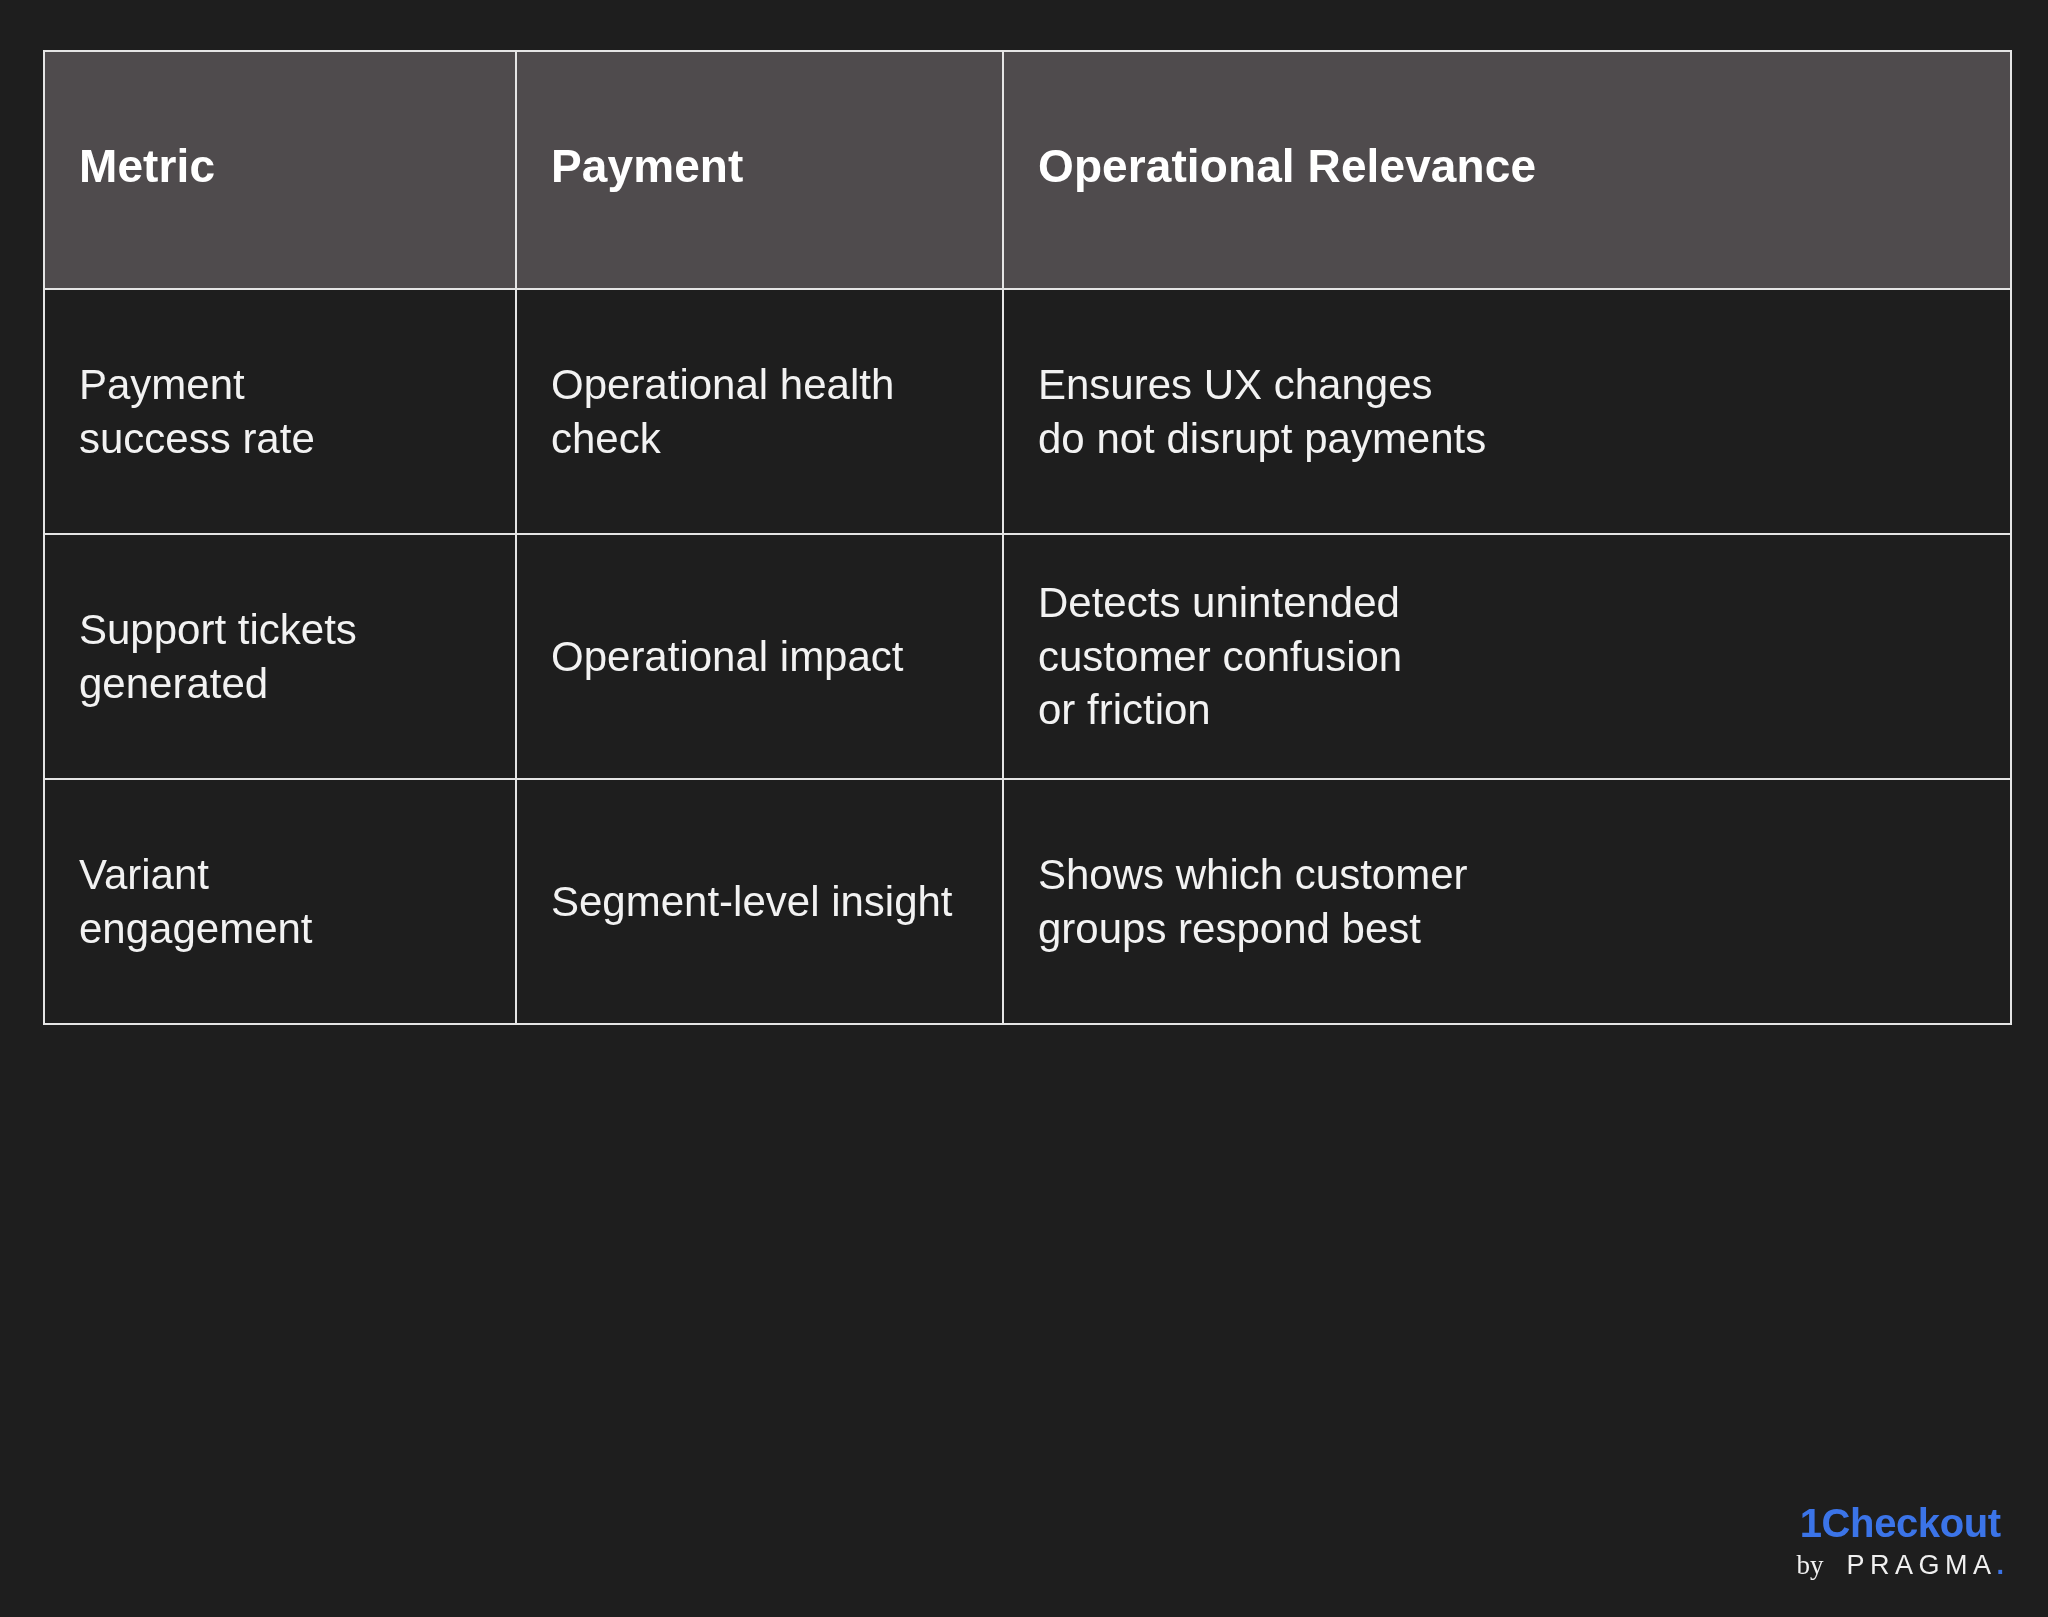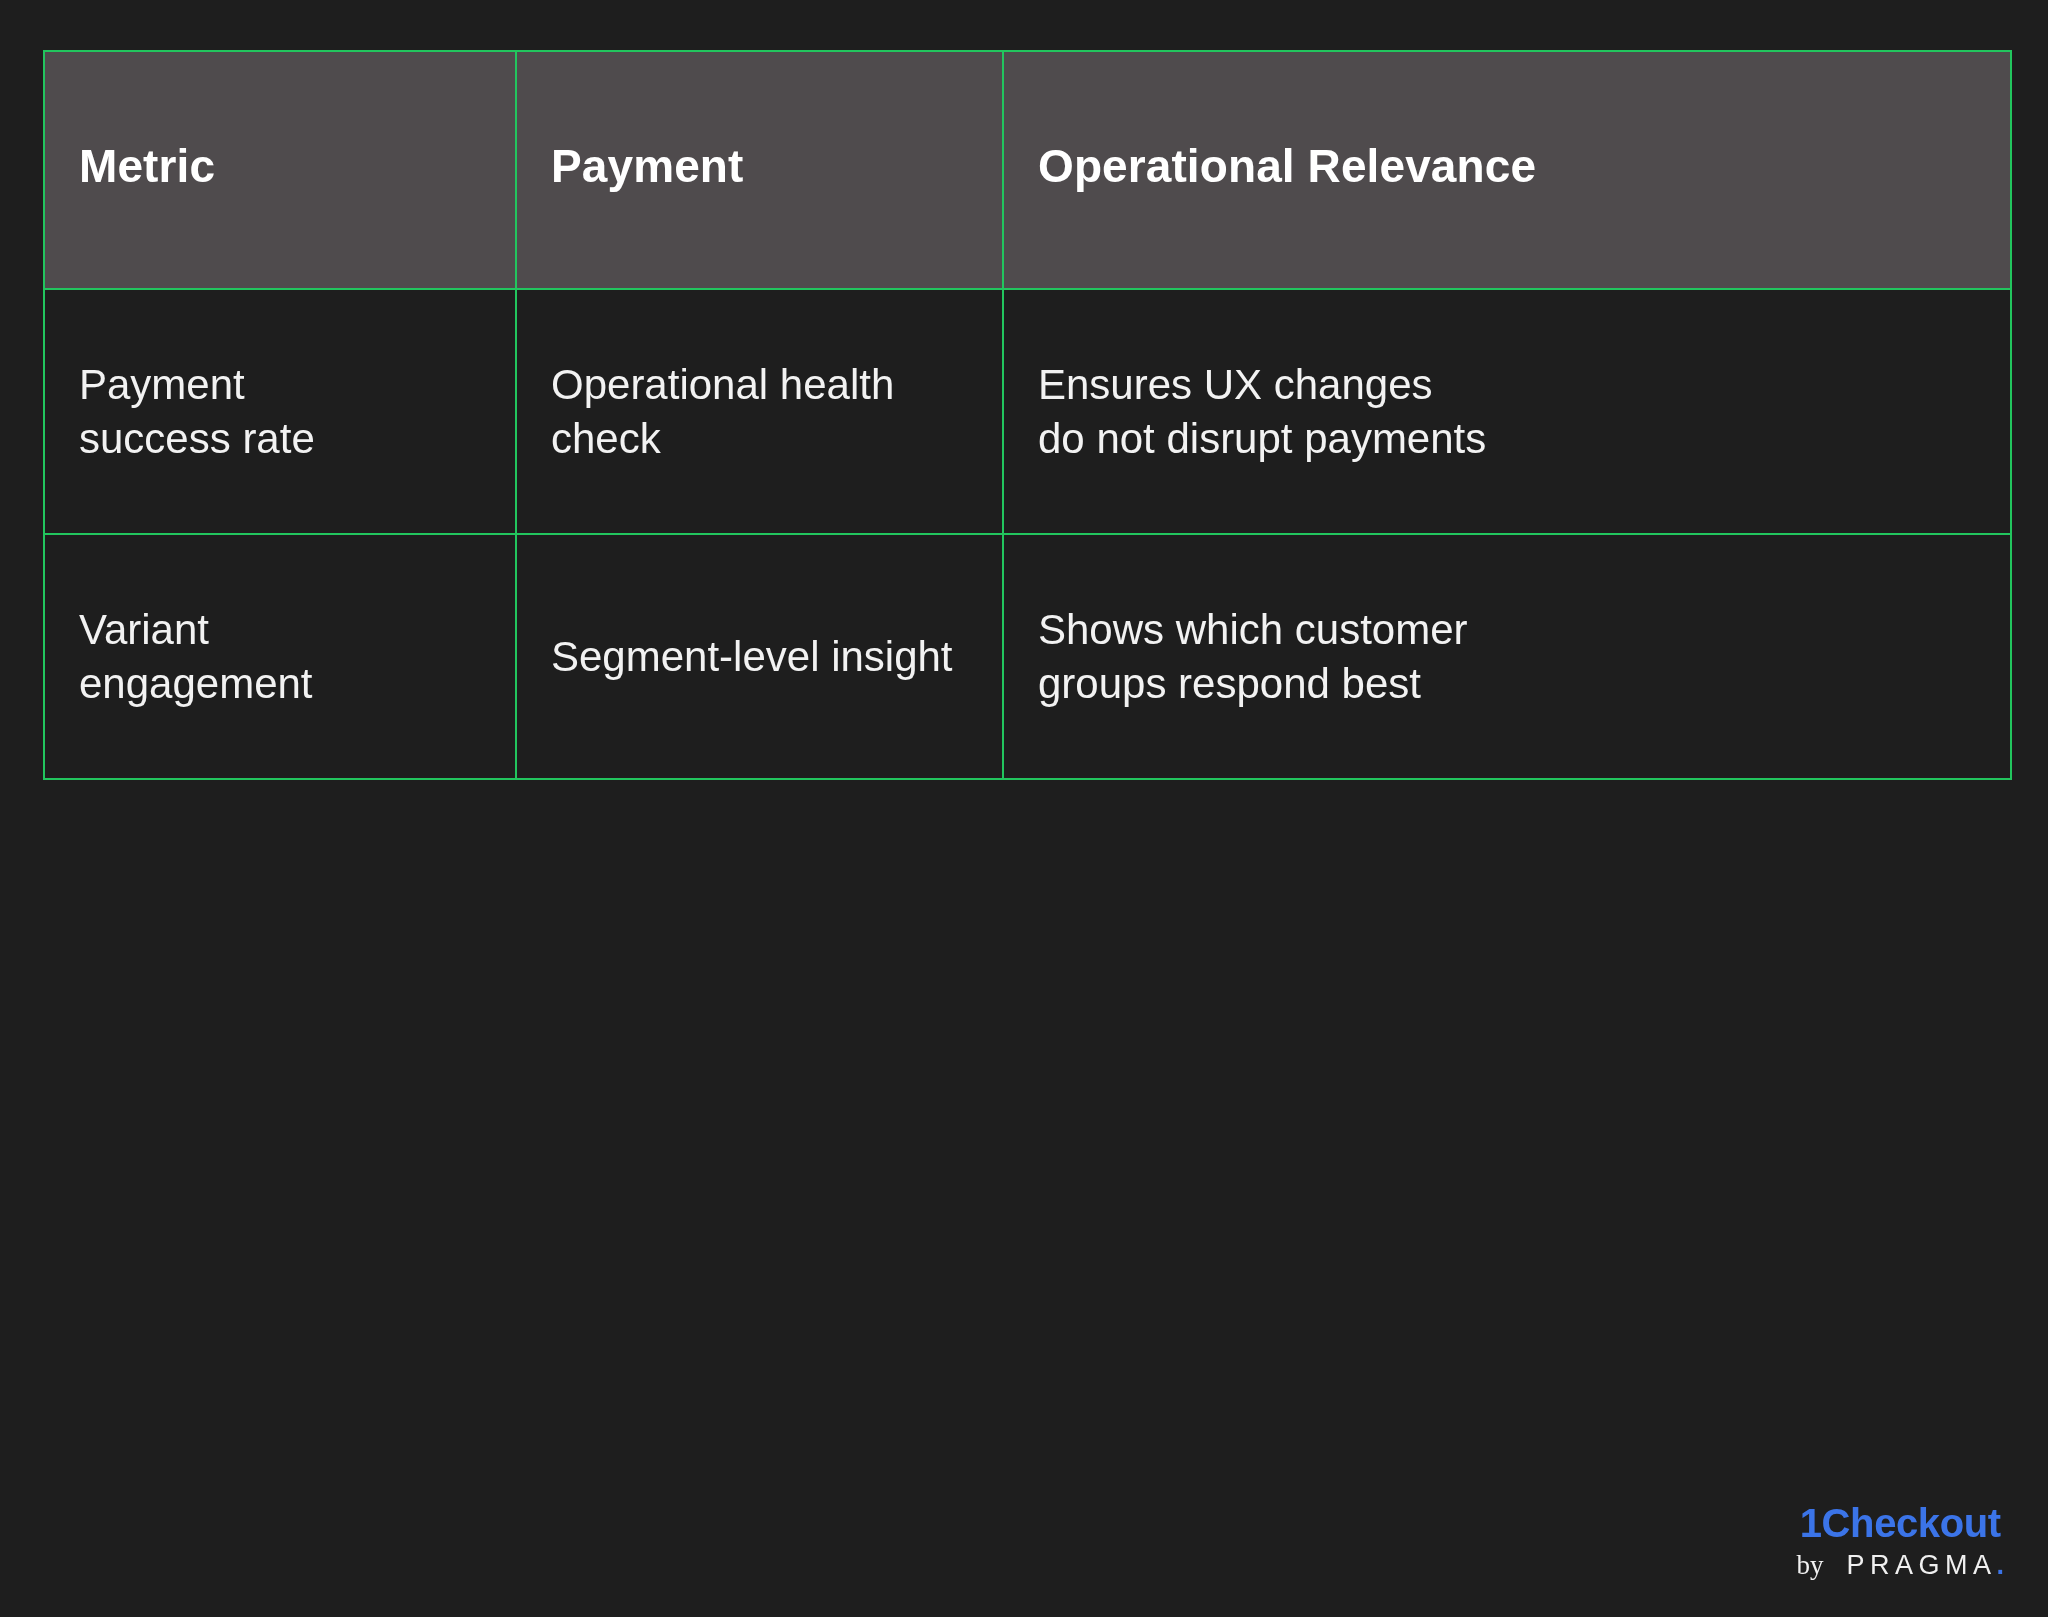--- a/index.html
+++ b/index.html
@@ -33,21 +33,21 @@
     border-collapse: collapse;
     table-layout: fixed;
   }
 
   .metrics-table col.col-metric    { width: 472px; }
   .metrics-table col.col-purpose   { width: 487px; }
   .metrics-table col.col-relevance { width: 1008px; }
 
   .metrics-table th,
   .metrics-table td {
-    border: 2px solid #22c55e;
+    border: 2px solid #e5e5e5;
     vertical-align: middle;
     text-align: left;
     padding: 0 34px;
     box-sizing: border-box;
   }
 
   
   .metrics-table thead th {
     background: #4f4b4d;
     height: 238px;
@@ -151,20 +151,34 @@
         <td>
           <span class="cell-text">Operational health check</span>
         </td>
         <td>
           <span class="cell-text">Ensures UX changes
 do not disrupt payments</span>
         </td>
       </tr>
       <tr class="row-tall">
         <td>
+          <span class="cell-text">Support tickets
+generated</span>
+        </td>
+        <td>
+          <span class="cell-text">Operational impact</span>
+        </td>
+        <td>
+          <span class="cell-text">Detects unintended
+customer confusion
+or friction</span>
+        </td>
+      </tr>
+      <tr class="row-tall">
+        <td>
           <span class="cell-text">Variant
 engagement</span>
         </td>
         <td>
           <span class="cell-text">Segment-level insight</span>
         </td>
         <td>
           <span class="cell-text">Shows which customer
 groups respond best</span>
         </td>

